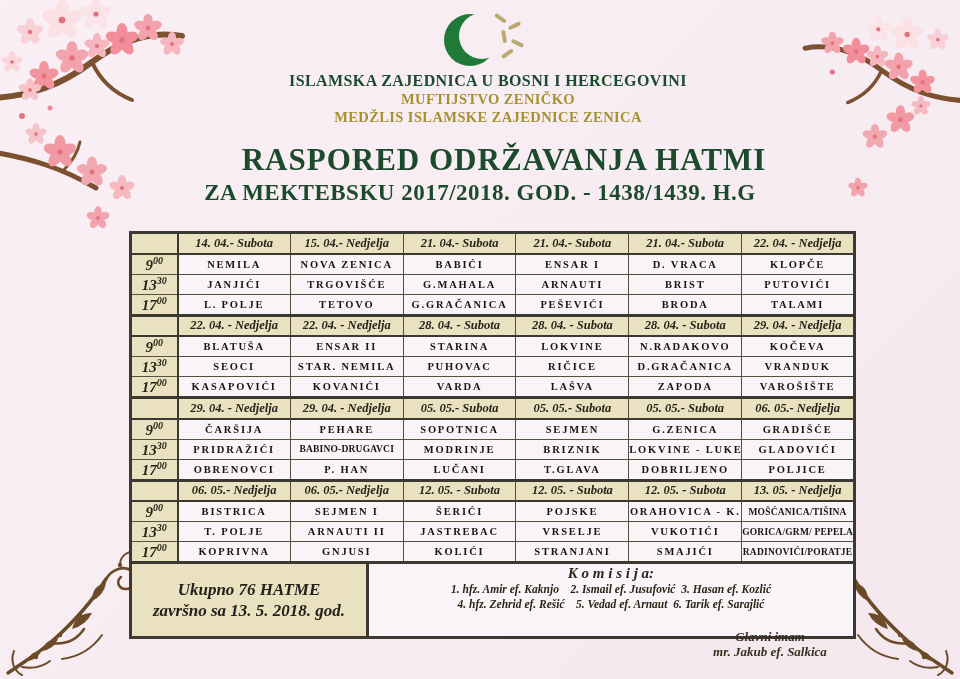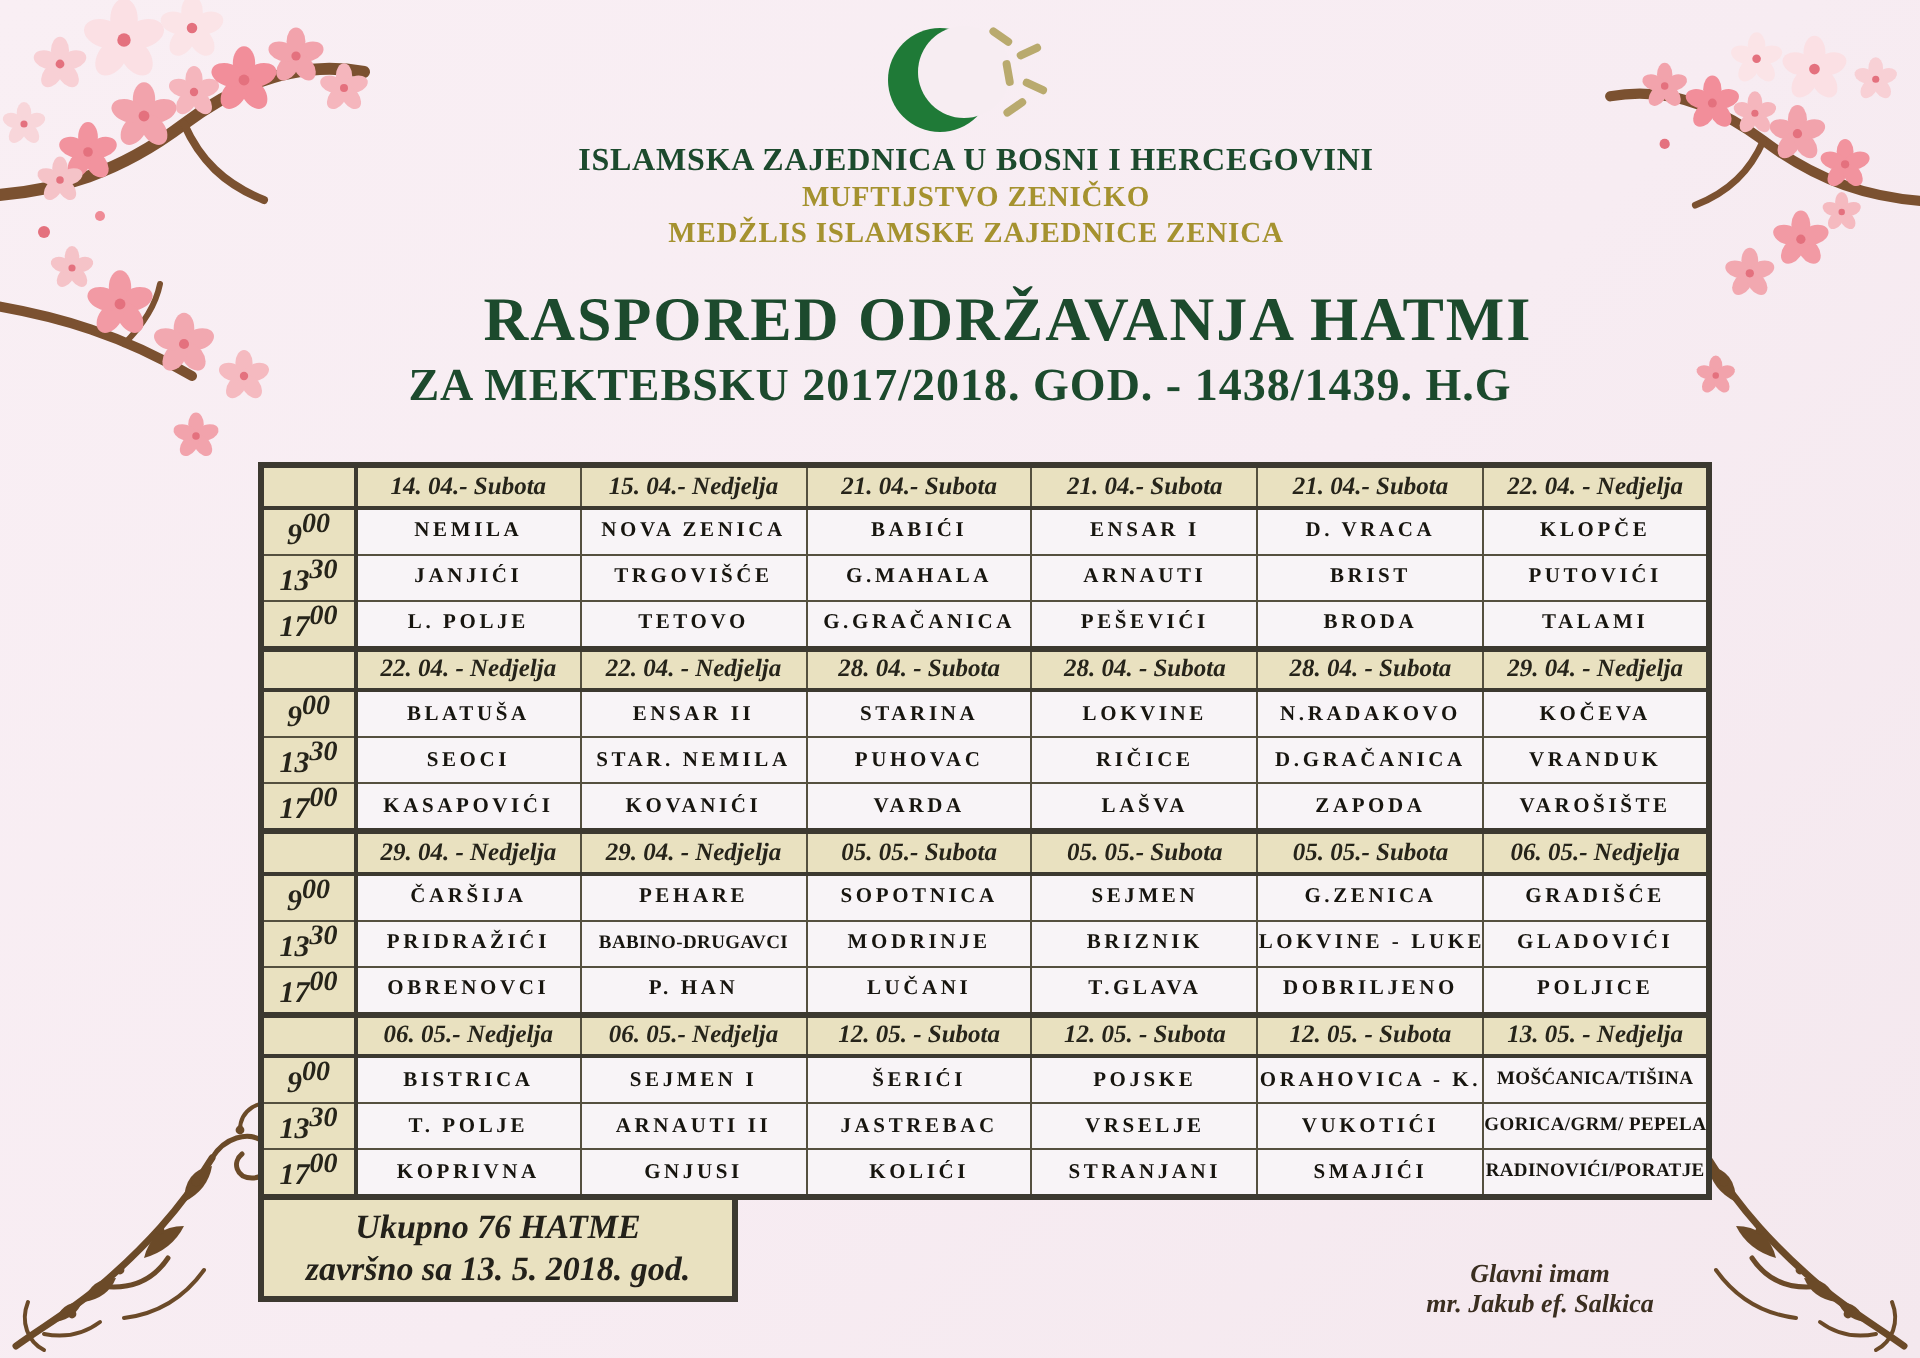--- a/index.html
+++ b/index.html
@@ -34,27 +34,27 @@
   .title2{font-size:23px;font-weight:bold;letter-spacing:.5px;margin-top:2px;}
 
   .table-wrap{position:absolute;left:129px;top:231px;width:727px;}
   table{width:727px;border-collapse:collapse;table-layout:fixed;border:3px solid var(--thick);}
   td{border:1px solid var(--line);text-align:center;white-space:nowrap;overflow:hidden;height:20px;}
   tr.date-row td{background:var(--tan);border-top:3px solid var(--thick);border-bottom:2px solid var(--thick);
     font-style:italic;font-weight:bold;font-size:12.5px;color:#26241a;height:21px;text-align:center;}
   tr.date-row:first-child td{border-top:none;}
   td.time-col{background:var(--tan);border-right:2px solid var(--thick);}
   td.time-cell{font-style:italic;font-weight:bold;font-size:15px;color:#26241a;}
-  td.time-cell sup{font-size:14px;vertical-align:super;letter-spacing:0;}
+  td.time-cell sup{font-size:10px;vertical-align:super;letter-spacing:0;}
   td.place-cell{background:var(--cell);font-weight:bold;font-size:10.5px;color:var(--ink);letter-spacing:1.8px;}
   td.place-cell.tight{letter-spacing:.2px;font-size:9.5px;}
 
   .foot-row{display:flex;width:727px;margin-top:-3px;}
   .total-box{width:240px;background:var(--tan);border:3px solid var(--thick);
-    text-align:center;padding:3px 2px;font-style:italic;font-weight:bold;font-size:17px;color:#23211a;line-height:21px;}
+    text-align:center;padding:15px 2px;font-style:italic;font-weight:bold;font-size:17px;color:#23211a;line-height:21px;}
   .komisija-box{flex:1;background:var(--cell);border:3px solid var(--thick);border-left:none;
     text-align:center;padding:1px 2px;color:#2d2316;}
   .kom-title{font-style:italic;font-weight:bold;font-size:15px;line-height:17px;}
   .kom-line{font-style:italic;font-weight:bold;font-size:11.5px;line-height:14.5px;white-space:pre-wrap;}
 
   .signature{position:absolute;left:680px;top:629px;width:180px;text-align:center;
     font-style:italic;font-weight:bold;color:#3a2e20;font-size:13px;line-height:15px;}
 </style>
 </head>
 <body>
@@ -341,20 +341,25 @@
             <td class="place-cell tight">RADINOVIĆI/PORATJE</td>
           </tr>
         </tbody>
     </table>
 
     <div class="foot-row">
       <div class="total-box">
         <div>Ukupno 76  HATME</div>
         <div>završno sa  13. 5. 2018. god.</div>
       </div>
+      <div class="komisija-box">
+        <div class="kom-title">K o m i s i j a:</div>
+        <div class="kom-line">1. hfz. Amir ef. Kaknjo    2. Ismail ef. Jusufović  3. Hasan ef. Kozlić</div>
+        <div class="kom-line">4. hfz. Zehrid ef. Rešić    5. Vedad ef. Arnaut  6. Tarik ef. Sarajlić</div>
+      </div>
     </div>
   </div>
 
   <div class="signature">
     <div>Glavni imam</div>
     <div>mr. Jakub ef. Salkica</div>
   </div>
 
 </div>
 

